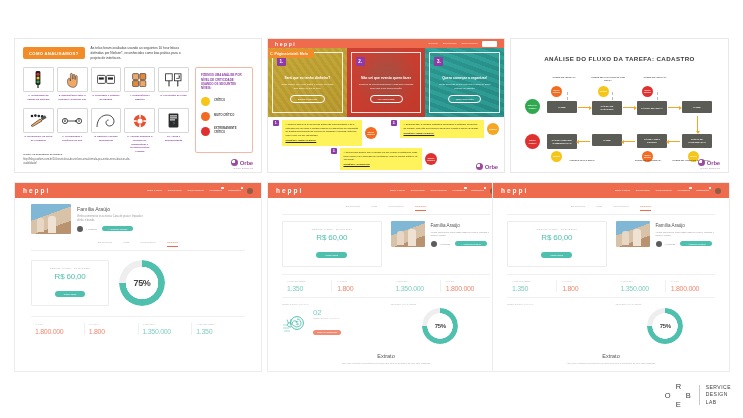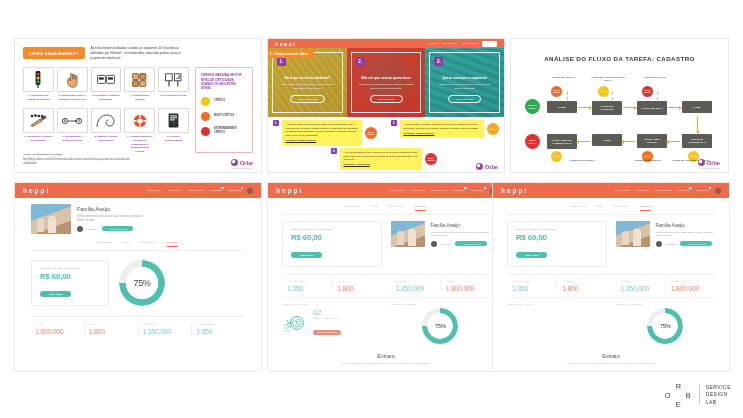--- a/index.html
+++ b/index.html
@@ -205,30 +205,30 @@
   .hp-tabs {
     display: flex; justify-content: center; gap: 11px; margin-top: 7px;
     border-bottom: .6px solid #eee; padding-bottom: 3px;
   }
   .hp-tab { font-size: 2.5px; color: #b5b5b5; }
   .hp-tab.active { color: #EE6B4D; border-bottom: 1px solid #EE6B4D; padding-bottom: 2px; }
 
   .bill-row { display: flex; gap: 10px; align-items: center; margin-top: 9px; }
   .bill-card {
     border: .6px solid #ececec; border-radius: 1px; padding: 6px 8px;
-    width: 78px; font-weight: bold;
+    text-align: center; width: 78px;
   }
   .bill-lbl { font-size: 2.2px; color: #a9a9a9; letter-spacing: .2px; }
   .bill-val { font-size: 8px; color: #4FBFAE; margin-top: 3px; letter-spacing: -.2px; }
   .bill-btn {
     display: inline-block; margin-top: 5px; font-size: 2.3px; color: #fff;
     background: #4FBFAE; border-radius: 6px; padding: 2px 9px;
   }
 
-  .donut { position: relative; width: 46px; height: 46px; flex: 0 0 auto; }
+  .donut { position: relative; width: 46px; height: 46px; flex: 0 0 auto; font-weight: bold; }
   .donut .ring {
     width: 100%; height: 100%; border-radius: 50%;
     background: conic-gradient(#4FBFAE 0 75%, #eeeeee 75% 100%);
     -webkit-mask: radial-gradient(circle, transparent 0 16px, #000 16.5px 100%);
             mask: radial-gradient(circle, transparent 0 16px, #000 16.5px 100%);
   }
   .donut .pct {
     position: absolute; inset: 0; display: flex; align-items: center; justify-content: center;
     font-size: 9px; color: #444; letter-spacing: -.3px;
   }

